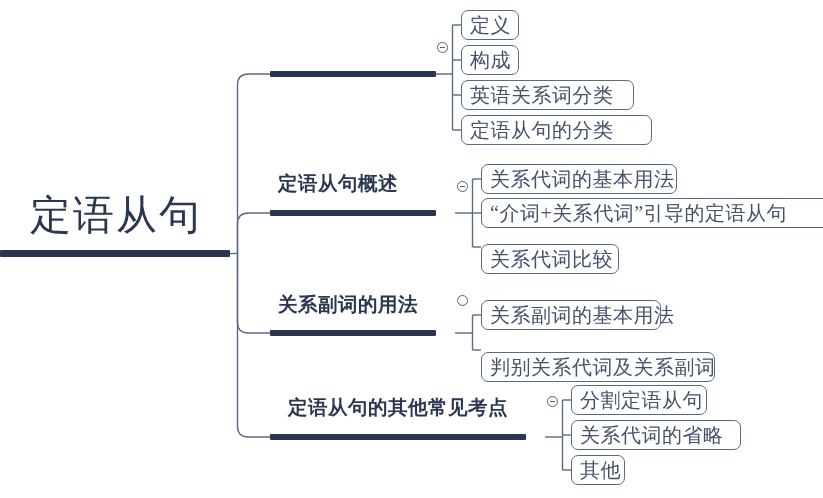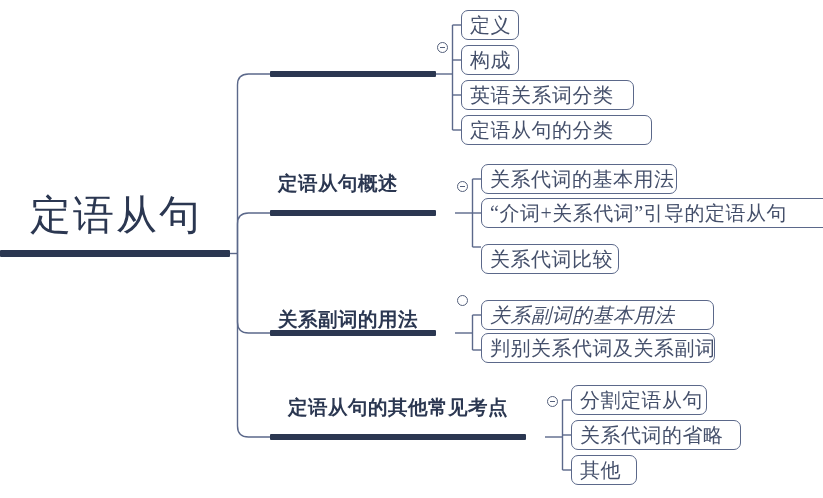--- a/index.html
+++ b/index.html
@@ -188,40 +188,40 @@
   <div class="leaf" style="left:481px; top:164px; width:196px;align-items:center;">
     <span class="leaf-text">关系代词的基本用法</span>
   </div>
   <div class="leaf" style="left:481px; top:198px; width:368px;">
     <span class="leaf-text">“介词+关系代词”引导的定语从句</span>
   </div>
   <div class="leaf" style="left:481px; top:244px; width:138px;">
     <span class="leaf-text">关系代词比较</span>
   </div>
 
-  <div class="branch-label" style="left:278px; top:310px;">关系副词的用法</div>
+  <div class="branch-label" style="left:278px; top:295px;">关系副词的用法</div>
   <div class="branch-underline" style="left:270px; top:330px; width:166px;"></div>
   <div class="collapse-dot no-minus" style="left:457px; top:295px;"></div>
 
-  <div class="leaf" style="left:481px; top:300px; width:233px;font-style:italic;">
+  <div class="leaf" style="left:481px; top:300px; width:180px;">
     <span class="leaf-text">关系副词的基本用法</span>
   </div>
-  <div class="leaf" style="left:481px; top:333px; width:234px;text-align:right;">
+  <div class="leaf" style="left:481px; top:352px; width:234px;text-align:right;">
     <span class="leaf-text">判别关系代词及关系副词</span>
   </div>
 
   <div class="branch-label" style="left:288px; top:398px;">定语从句的其他常见考点</div>
   <div class="branch-underline" style="left:270px; top:434px; width:256px;"></div>
   <div class="collapse-dot" style="left:547px; top:396px;">
       <span class="minus"></span>
     </div>
 
   <div class="leaf" style="left:571px; top:385px; width:136px;">
     <span class="leaf-text">分割定语从句</span>
   </div>
   <div class="leaf" style="left:571px; top:420px; width:170px;">
     <span class="leaf-text">关系代词的省略</span>
   </div>
-  <div class="leaf" style="left:571px; top:455px; width:66px;">
+  <div class="leaf" style="left:571px; top:455px; width:54px;">
     <span class="leaf-text">其他</span>
   </div>
 
 </div>
 
 </body></html>

